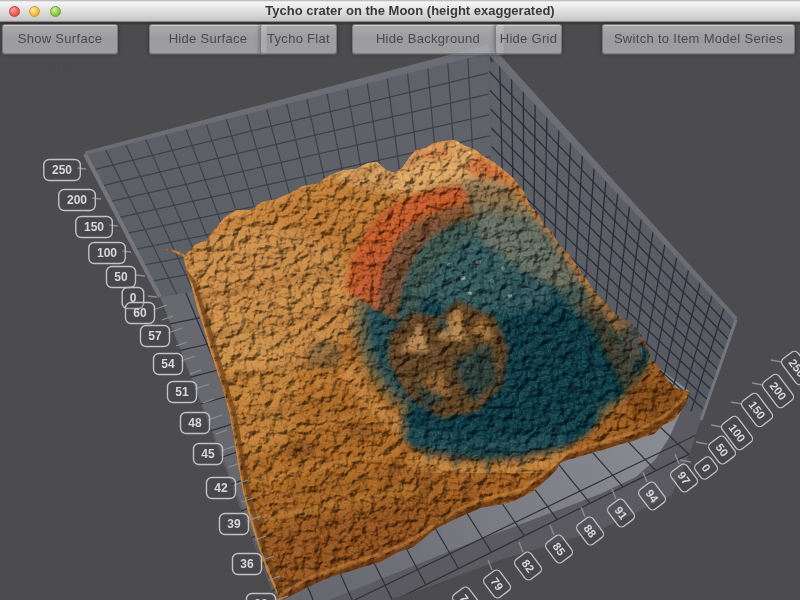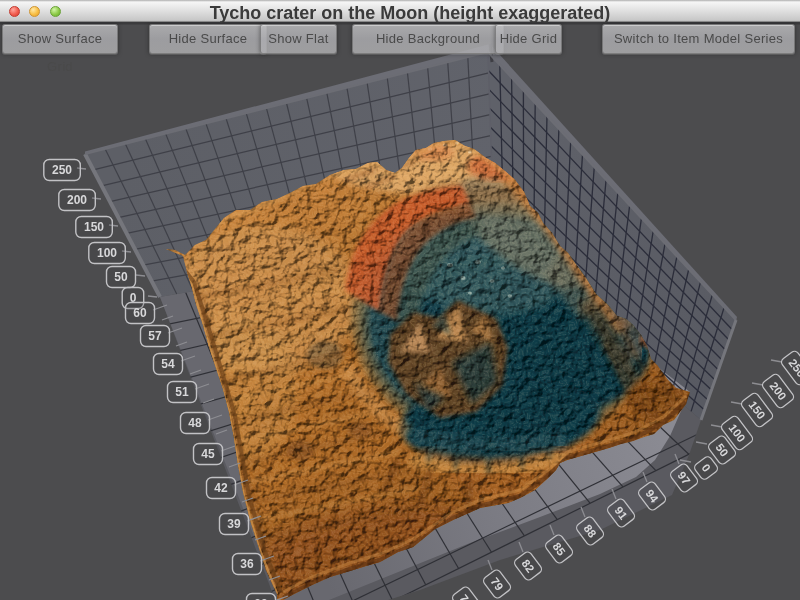--- a/index.html
+++ b/index.html
@@ -1,21 +1,21 @@
 <!DOCTYPE html>
 <html><head><meta charset="utf-8">
 <style>
 * { margin:0; padding:0; box-sizing:border-box; }
 html,body { width:800px; height:600px; overflow:hidden; background:#4c4c4e;
   font-family:"Liberation Sans", sans-serif; -webkit-font-smoothing:antialiased; }
 #titlebar { position:absolute; left:0; top:0; width:800px; height:22px;
   background:linear-gradient(#adadad 0,#f6f6f6 2px,#e3e3e3 45%,#c8c8c8 95%,#bebebe);
   border-bottom:1px solid #8a8a8a; z-index:30; }
 #title { position:absolute; width:100%; text-align:center; top:3px;
-  font-size:18px; font-weight:bold; color:#3a3a3a;padding-left:20px; }
+  font-size:13px; font-weight:bold; color:#3a3a3a;padding-left:20px; }
 .tl { position:absolute; top:6px; width:11px; height:11px; border-radius:50%; }
 #scene { position:absolute; left:0; top:0; z-index:1; }
 .btn { position:absolute; top:24px; height:30px; z-index:20;
   background:linear-gradient(rgba(188,188,190,0.84), rgba(172,172,176,0.84) 50%, rgba(174,174,176,0.84));
   border:1px solid rgba(95,95,95,0.6); border-radius:3px;
   box-shadow: inset 0 1px 0 rgba(255,255,255,0.4), 0 1px 0 rgba(255,255,255,0.15), 0 0 4px rgba(20,20,20,0.5);
   text-align:center; line-height:28px; font-size:13px; letter-spacing:0.3px; color:#4a4a4a; }
 </style></head>
 <body>
 <div id="scene"><svg width="800" height="600" viewBox="0 0 800 600">
@@ -438,21 +438,21 @@
         <rect x="-15.7" y="-9.8" width="31.4" height="19.5" rx="4.5" fill="#3c3c3e" fill-opacity="0.22" stroke="#c2c2c5" stroke-width="1.3"></rect>
         <text x="0" y="4" text-anchor="middle" font-family="Liberation Sans" font-size="11.5" font-weight="bold" fill="#d8d8da">200</text>
       </g>
 <g transform="translate(797.0,368.0) rotate(53)">
         <rect x="-15.7" y="-9.8" width="31.4" height="19.5" rx="4.5" fill="#3c3c3e" fill-opacity="0.22" stroke="#c2c2c5" stroke-width="1.3"></rect>
         <text x="0" y="4" text-anchor="middle" font-family="Liberation Sans" font-size="11.5" font-weight="bold" fill="#d8d8da">250</text>
       </g>
 </svg></div>
 <div class="btn" style="left:2px;width:116px;">Show Surface Grid</div>
 <div class="btn" style="left:149px;width:118px;">Hide Surface</div>
-<div class="btn" style="left:260px;width:77px;">Show Flat</div>
+<div class="btn" style="left:260px;width:77px;">Tycho Flat</div>
 <div class="btn" style="left:352px;width:152px;">Hide Background</div>
 <div class="btn" style="left:495px;width:67px;">Hide Grid</div>
 <div class="btn" style="left:602px;width:193px;">Switch to Item Model Series</div>
 <div id="titlebar">
  <div class="tl" style="left:9px;background:radial-gradient(circle at 35% 30%,#ffa8a0,#f25e50 55%,#d83a2e);border:1px solid #c33a30;"></div>
  <div class="tl" style="left:28.5px;background:radial-gradient(circle at 35% 30%,#ffe9a8,#f8bf45 55%,#e59b28);border:1px solid #cf9430;"></div>
  <div class="tl" style="left:49.5px;background:radial-gradient(circle at 35% 30%,#d2f5a8,#8ecb48 55%,#63a828);border:1px solid #6aa238;"></div>
  <div id="title">Tycho crater on the Moon (height exaggerated)</div>
 </div>
 </body></html>

